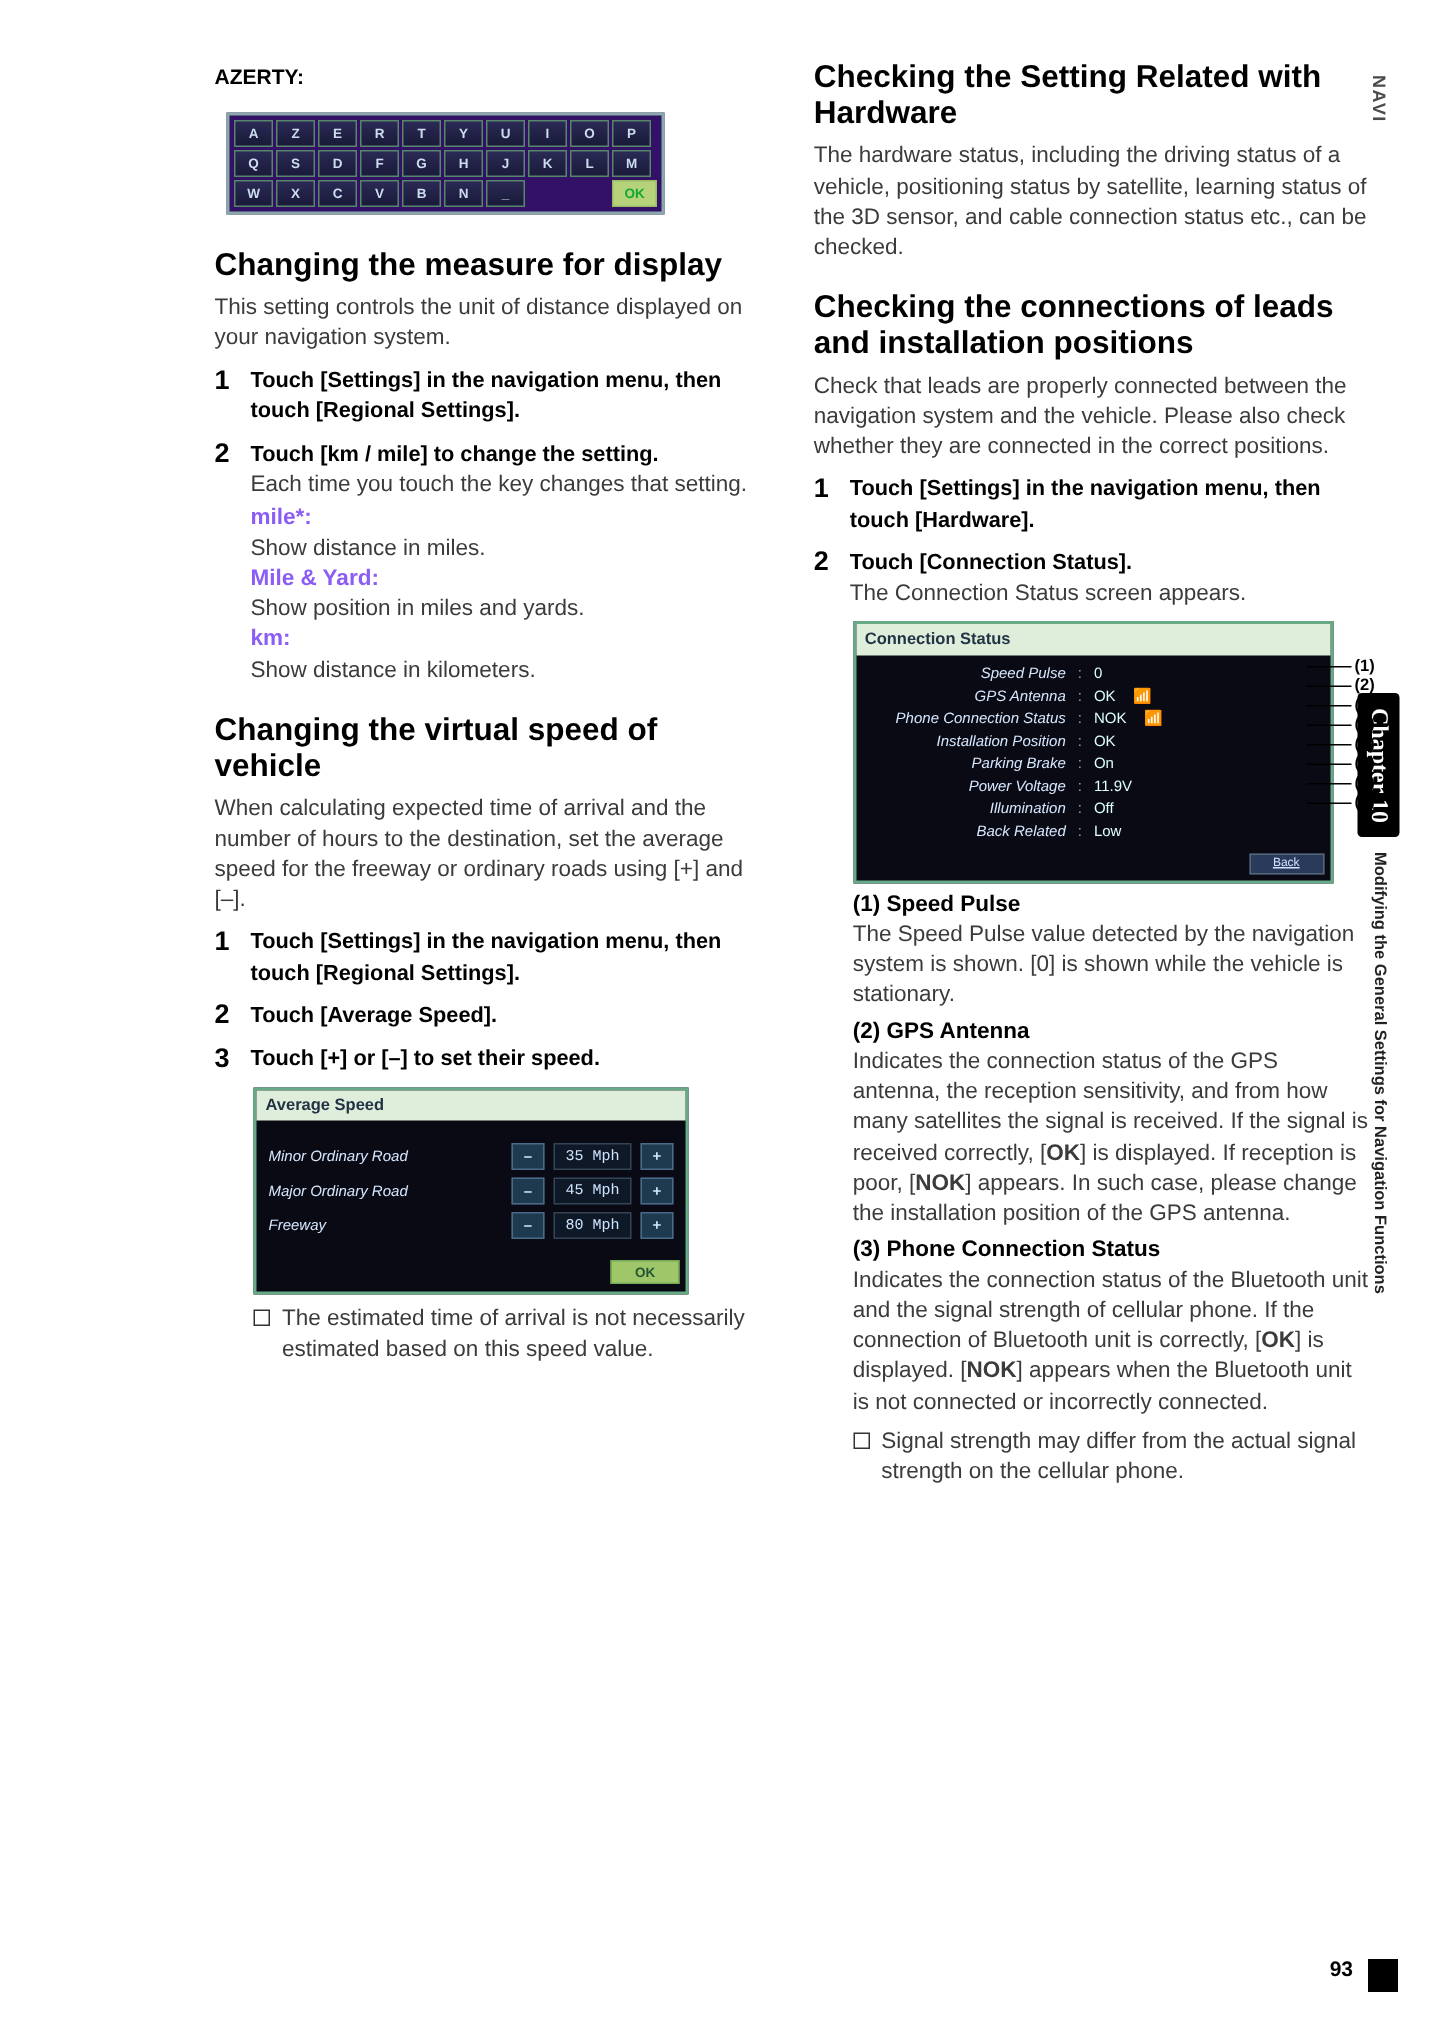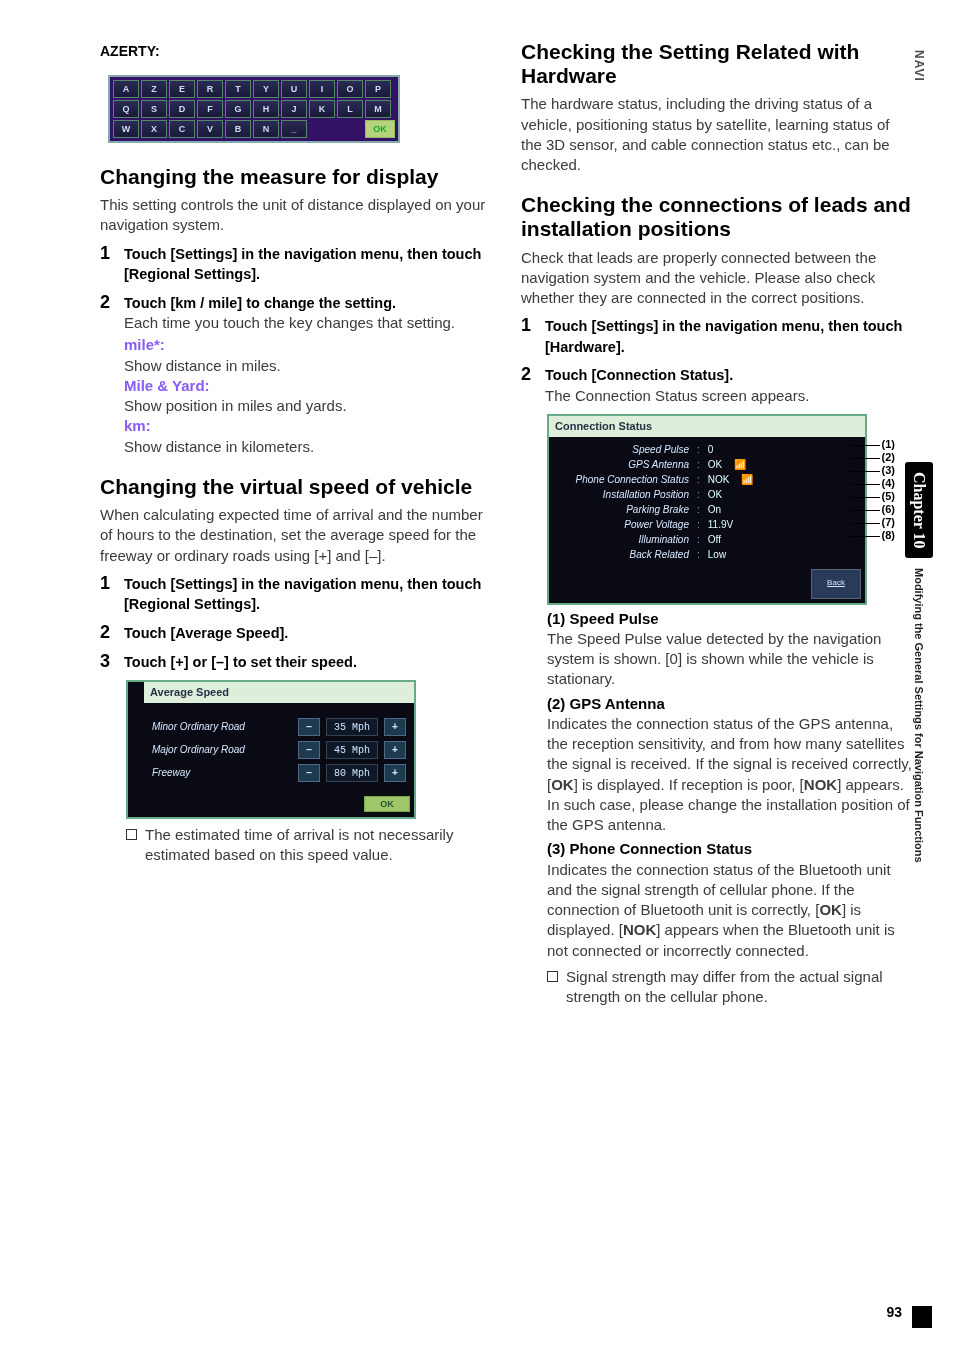--- a/index.html
+++ b/index.html
@@ -10,20 +10,21 @@
     font-family: "Helvetica Neue", Arial, sans-serif;
     color: #000;
     position: relative;
     font-size: 15px;
     line-height: 1.35;
   }
   .page {
     display: flex;
     padding: 40px 40px 0 100px;
     gap: 28px;
+    margin-left: 43px;
   }
   .col {
     flex: 1;
     min-width: 0;
   }
   .side-tabs {
     position: absolute;
     right: 22px;
     top: 50px;
     width: 26px;
@@ -116,21 +117,21 @@
     display: flex; align-items: center; justify-content: center;
     margin: 1px;
   }
   .key.sp { width: 26px; color:#cde;}
   .key.ok { background:#b6d27a; color:#1a3; width:30px; border-color:#9b6;}
   
   .screenshot {
     width: 290px; border: 2px solid #6a8;
     background: #0a0a14;
     margin: 8px 0 2px 26px;
-    font-size: 10px; color: #cfe0c8; padding-left: 16px;
+    font-size: 10px; color: #cfe0c8;
   }
   .sc-title { background:#dfeedb; color:#234; font-size:11px; font-weight:700; padding:3px 6px;}
   .sc-body { padding: 10px 8px 6px 8px; }
   .sc-row { display:flex; align-items:center; gap:6px; margin:5px 0;}
   .sc-label { flex:1; font-style: italic; color:#d6e8ff;}
   .sc-btn { width:22px; height:18px; background:#1d3a4e; border:1px solid #4a6a88; color:#cfe4ff; display:flex;align-items:center;justify-content:center; font-weight:700;}
   .sc-val { width:52px; text-align:center; background:#0e1826; border:1px solid #345; height:18px; line-height:18px; color:#cfe4ff;font-family:Liberation Mono, monospace;}
   .sc-ok-row{ display:flex; justify-content:flex-end; padding:3px 4px 5px 4px;}
   .sc-ok { width:46px; height:16px; background:#9fc76a; border:1px solid #7a5; color:#253; font-weight:700; font-size:9px; display:flex;align-items:center;justify-content:center;}
   
@@ -143,21 +144,21 @@
     position: relative;
   }
   .conn-title { background:#dfeedb; color:#234; font-size:11px; font-weight:700; padding:3px 6px;}
   .conn-body { padding: 4px 10px 4px 10px;}
   .conn-row { display:flex; gap:8px; margin:1.5px 0; align-items:center;}
   .conn-label { width:130px; font-style: italic; text-align: right;}
   .conn-colon { color:#8ab;}
   .conn-val { color:#dff;}
   .conn-ant { color:#dff; margin-left:4px;}
   .conn-back-row{display:flex;justify-content:flex-end;padding:2px 4px 4px 4px;}
-  .conn-back{ width:50px;height:30px;background:#2a3a5a;border:1px solid #567;color:#cfe4ff;font-size:8px;display:flex;align-items:center;justify-content:center;text-decoration:underline;}
+  .conn-back{ width:50px;height:14px;background:#2a3a5a;border:1px solid #567;color:#cfe4ff;font-size:8px;display:flex;align-items:center;justify-content:center;text-decoration:underline;}
   .conn-callouts {
     position:absolute; right:-30px; top:22px;
     font-size:11px; font-weight:700; color:#000;
     line-height: 13px;
   }
   .conn-callouts div::before{
     content:""; display:inline-block; width:30px; border-top:1px solid #000;
     vertical-align: middle; margin-right:2px;
   }
   .defn { margin: 4px 0 0 26px; color:#3b3b3b;}

